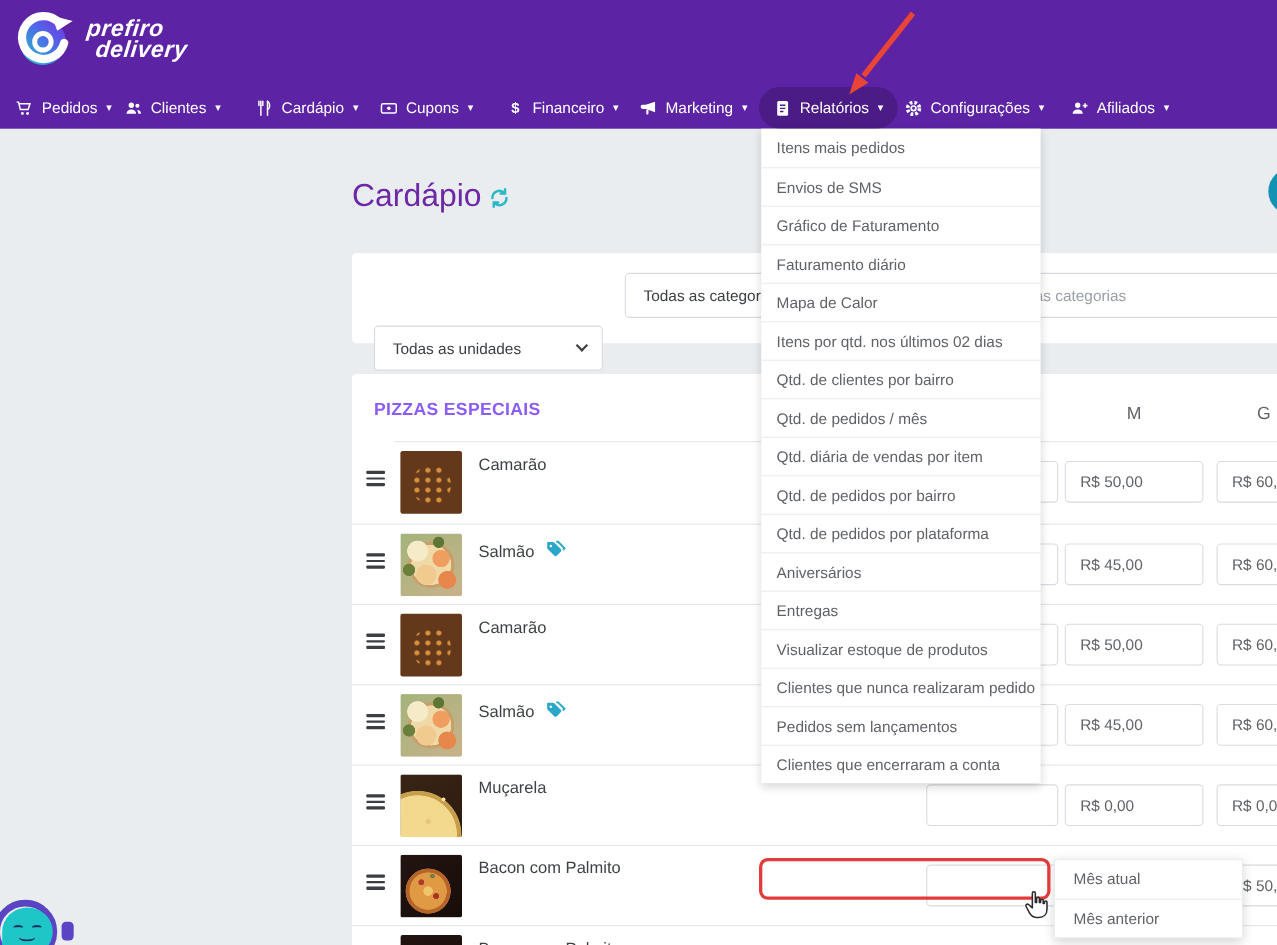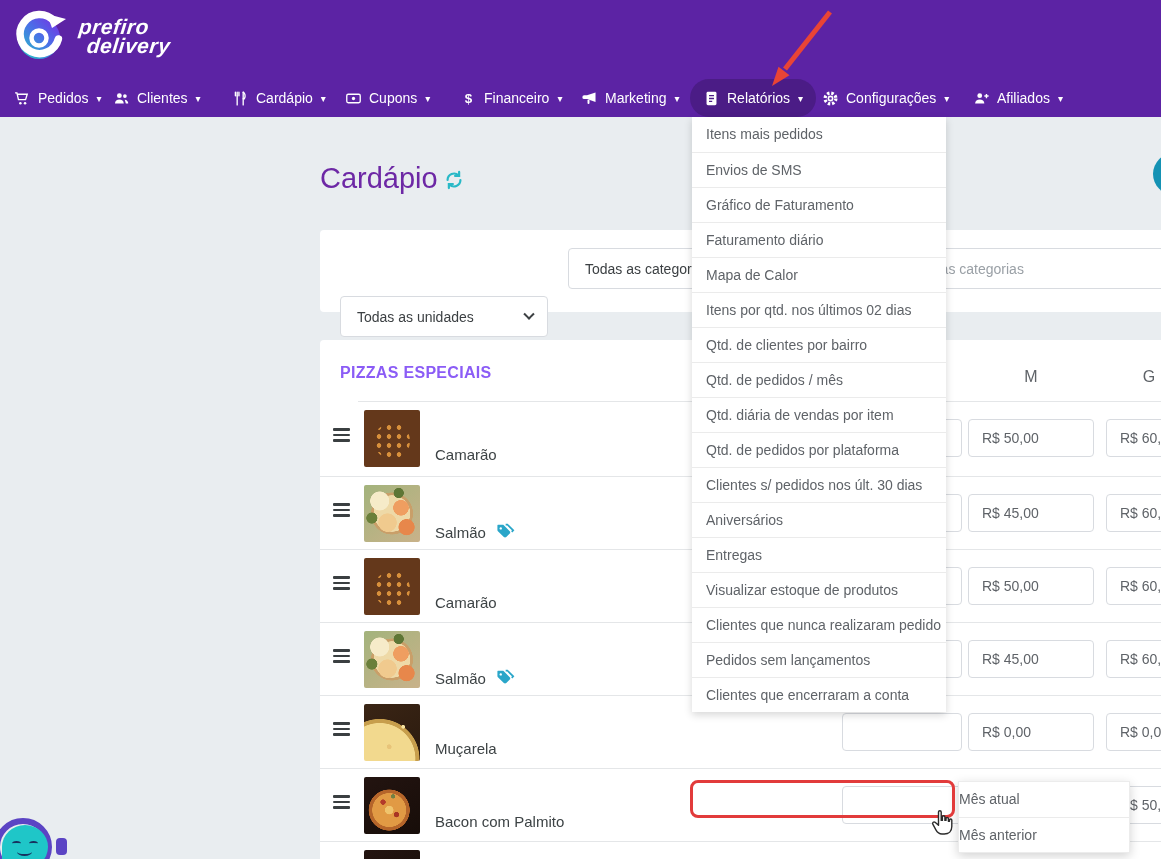--- a/index.html
+++ b/index.html
@@ -34,21 +34,21 @@
   .search-input::placeholder { color:#9aa0a6; }
   
   .table-card { left:320px; top:340px; width:861px; height:560px; border-radius:4px 4px 0 0; }
   .section-title { position:absolute; left:20px; top:24px; font-size:16px; font-weight:bold; color:#8b5cf6; letter-spacing:.3px; }
   .col-head { position:absolute; top:28px; font-size:16px; color:#5f6368; text-align:center; }
   .head-divider { position:absolute; left:38px; right:0; top:61px; height:1px; background:#e4e6e8; }
   .mrow { position:absolute; left:0; right:0; border-bottom:1px solid #e4e6e8; }
   .drag { position:absolute; left:13px; top:26px; display:flex; flex-direction:column; gap:3px; cursor:grab; }
   .drag span { width:17px; height:2.6px; background:#3a3f41; border-radius:1px; }
   .thumb { position:absolute; left:44px; top:8px; width:56px; height:57px; border-radius:2px; }
-  .item-name { position:absolute; left:115px; top:12px; font-size:15px; color:#3d4345; display:flex; align-items:center; gap:9px;margin-top:32px; }
+  .item-name { position:absolute; left:115px; top:12px; font-size:15px; color:#3d4345; display:flex; align-items:center; gap:9px; }
   .item-name svg { width:20px; height:20px; }
   .price-input { position:absolute; top:17px; height:38px; width:126px; border:1px solid #d8dbe0; border-radius:4px;
                  font-size:14px; color:#5f6368; padding:0 13px; outline:none; background:#fff; font-family:"Liberation Sans",sans-serif; }
   
   .img-camarao { background:
       radial-gradient(circle at 84% 10%, #e7cf5e 0 13%, transparent 14%),
       radial-gradient(circle at 6% 22%, #44622c 0 17%, transparent 18%),
       radial-gradient(circle at 30% 12%, #3c5426 0 10%, transparent 11%),
       radial-gradient(circle at 50% 62%, #f2d693 0 29%, #e3aa55 30% 42%, #bb7c31 43% 47%, transparent 48%),
       linear-gradient(160deg, #7d4c24, #58301а 60%, #522b12);
@@ -79,21 +79,21 @@
   .dropdown { position:absolute; left:692px; top:117px; width:254px; background:#fff; z-index:10;
               box-shadow:0 3px 8px rgba(0,0,0,.16); }
   .dd-item { height:35px; line-height:35px; padding-left:14px; font-size:14px; color:#5f6368; cursor:pointer; white-space:nowrap; }
   .dd-item + .dd-item { border-top:1px solid #ebebeb; }
   .dd-item.hl { position:relative; }
   .dd-item.hl .sub-chev { position:absolute; right:12px; top:0; font-size:15px; color:#5f6368; }
   .red-box { position:absolute; left:690px; top:780px; width:265px; height:38px; border:3px solid #e23b3b;
              border-radius:8px; z-index:13; pointer-events:none; }
   .submenu { position:absolute; left:958px; top:781px; width:172px; background:#fff; z-index:12;
              border:1px solid #ececec; box-shadow:0 3px 10px rgba(0,0,0,.18); }
-  .sm-item { height:35px; line-height:35px; font-size:14px; color:#5f6368; cursor:pointer; }
+  .sm-item { height:35px; line-height:35px; padding-left:17px; font-size:14px; color:#5f6368; cursor:pointer; }
   .sm-item + .sm-item { border-top:1px solid #ebebeb; }
   
   .arrow-svg { position:absolute; left:740px; top:0; z-index:40; pointer-events:none; }
   .cursor-svg { position:absolute; left:928px; top:808px; z-index:45; pointer-events:none; }
   .fab { position:absolute; left:1153px; top:153px; width:42px; height:42px; border-radius:50%; background:#1492b4; z-index:6; cursor:pointer; }
   .chat { position:absolute; left:-8px; top:812px; width:84px; height:47px; z-index:50; cursor:pointer; }
   .chat .ring { position:absolute; left:2px; top:6px; width:58px; height:58px; border:6px solid #5b44c4; border-radius:50%; }
   .chat .knob { position:absolute; left:64px; top:26px; width:11px; height:17px; background:#5b44c4; border-radius:4px; }
   .chat .bubble { position:absolute; left:10px; top:13px; width:46px; height:44px; background:#1fc6c8;
                   border-radius:50% 50% 50% 14%; }
@@ -362,22 +362,22 @@
 <div class="dropdown" id="reports-dropdown">
     <div class="dd-item">Itens mais pedidos</div>
     <div class="dd-item">Envios de SMS</div>
     <div class="dd-item">Gráfico de Faturamento</div>
     <div class="dd-item">Faturamento diário</div>
     <div class="dd-item">Mapa de Calor</div>
     <div class="dd-item">Itens por qtd. nos últimos 02 dias</div>
     <div class="dd-item">Qtd. de clientes por bairro</div>
     <div class="dd-item">Qtd. de pedidos / mês</div>
     <div class="dd-item">Qtd. diária de vendas por item</div>
+    <div class="dd-item">Qtd. de pedidos por bairro</div>
     <div class="dd-item">Qtd. de pedidos por plataforma</div>
-    <div class="dd-item">Clientes s/ pedidos nos últ. 30 dias</div>
     <div class="dd-item">Aniversários</div>
     <div class="dd-item">Entregas</div>
     <div class="dd-item">Visualizar estoque de produtos</div>
     <div class="dd-item">Clientes que nunca realizaram pedido</div>
     <div class="dd-item">Pedidos sem lançamentos</div>
     <div class="dd-item">Clientes que encerraram a conta</div>
   </div>
 <div class="red-box"></div>
 <div class="submenu" id="reports-submenu">
     <div class="sm-item">Mês atual</div>

